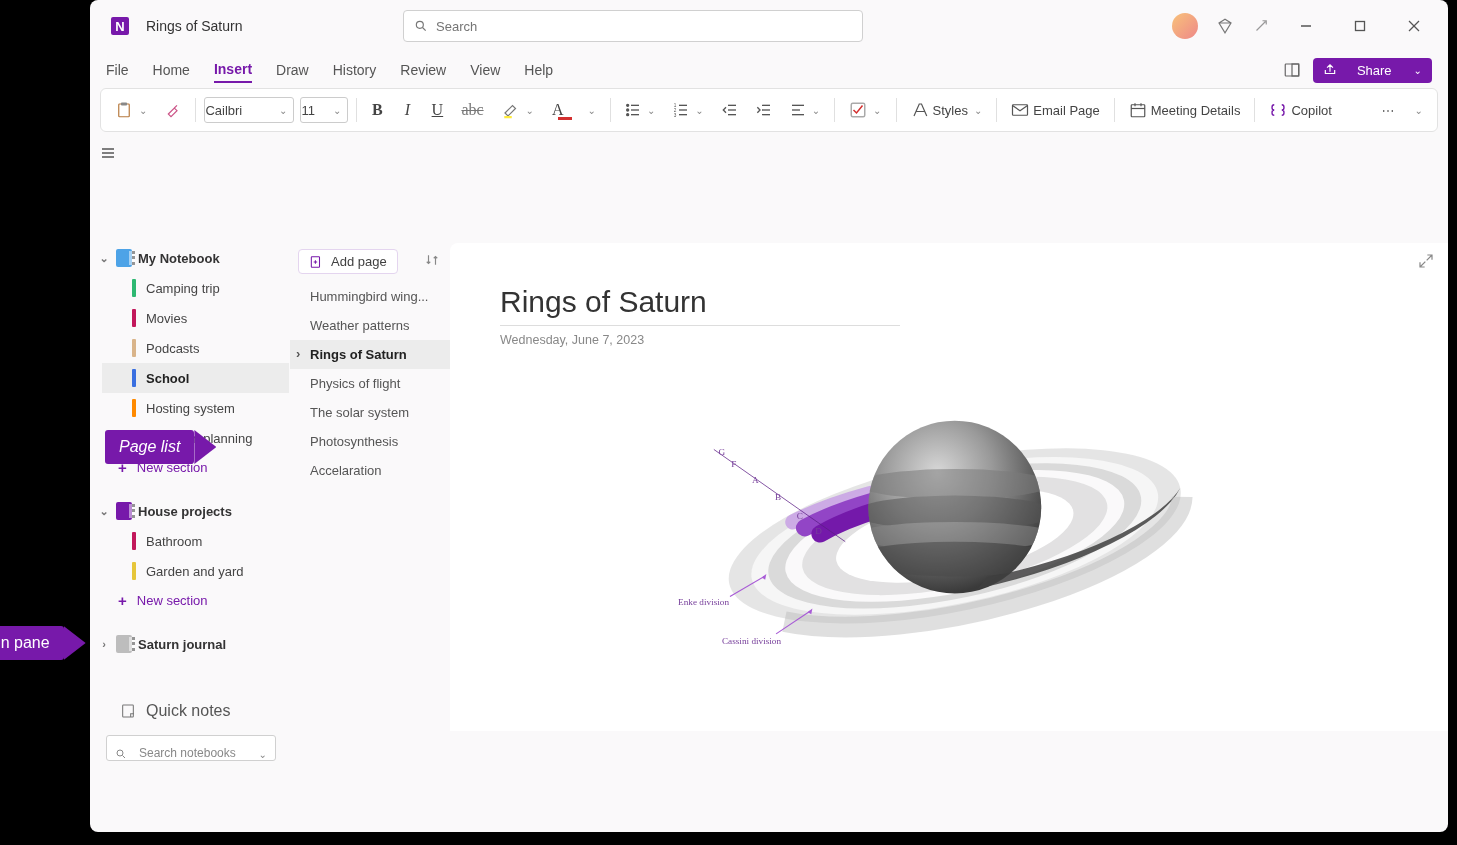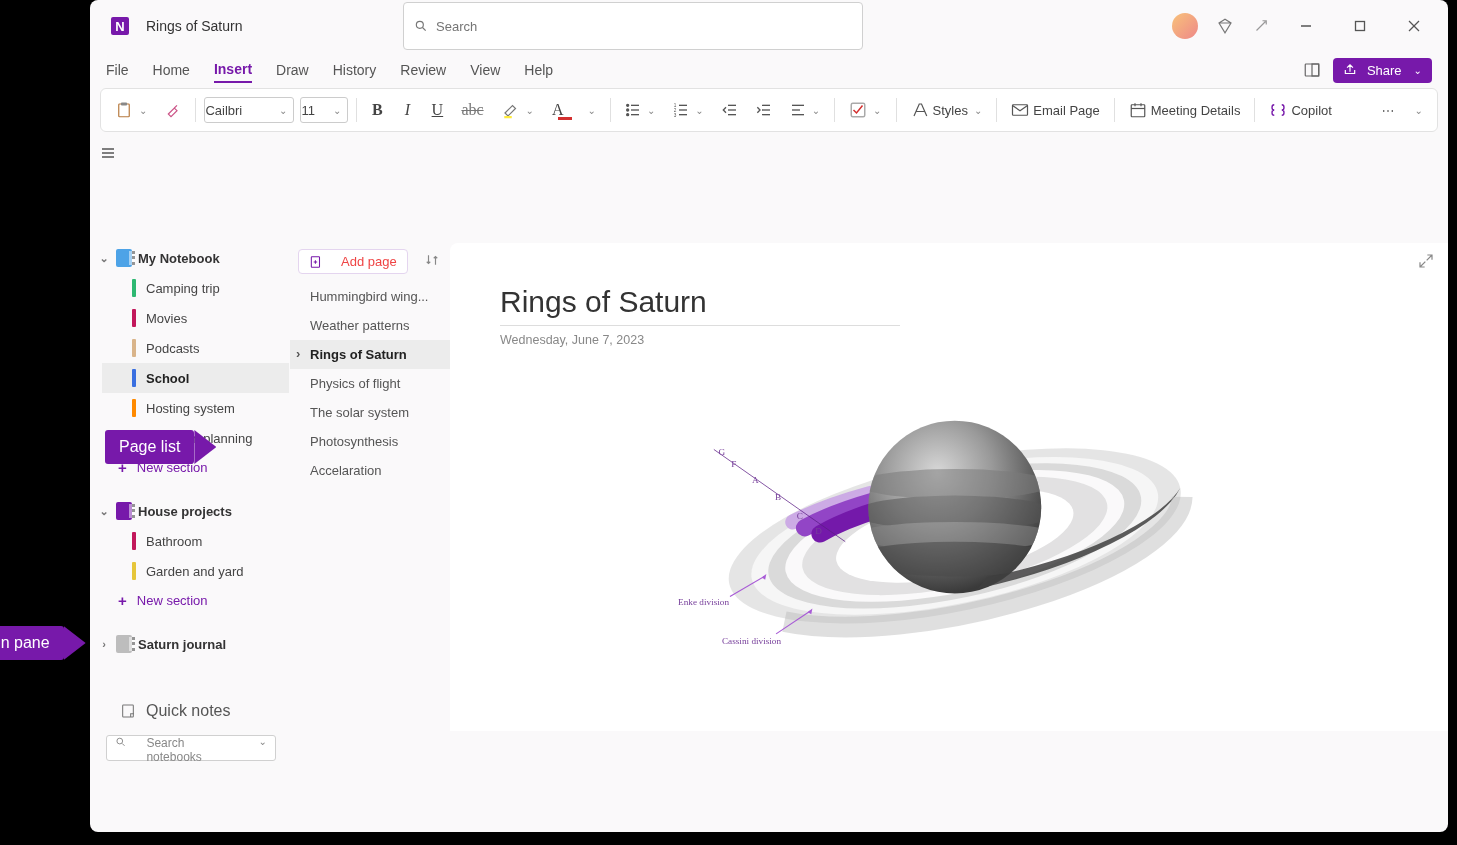--- a/index.html
+++ b/index.html
@@ -4,48 +4,48 @@
 <style>
 * { box-sizing: border-box; margin: 0; padding: 0; font-family: "Segoe UI", Arial, sans-serif; }
 html, body { height: 100%; background: #000; }
 .app-frame { position: absolute; left: 90px; top: 0; right: 9px; bottom: 13px; background: #faf9fa; border-radius: 8px; box-shadow: 0 4px 24px rgba(0,0,0,.3); overflow: hidden; display: flex; flex-direction: column; }
 
 
 .titlebar { display: flex; align-items: center; height: 52px; padding: 0 8px; gap: 12px; }
 .app-icon { width: 28px; height: 28px; display: flex; align-items: center; justify-content: center; margin-left: 8px; }
 .doc-title { font-size: 14px; color: #333; }
 .search-wrap { margin-left: auto; margin-right: auto; width: 460px; }
-.search-box { width: 100%; height: 48px; border: 1px solid #d0d0d0; border-radius: 4px; display: flex; align-items: center; padding: 0 10px; background: #fff; gap: 8px; }
+.search-box { width: 100%; height: 32px; border: 1px solid #d0d0d0; border-radius: 4px; display: flex; align-items: center; padding: 0 10px; background: #fff; gap: 8px; }
 .search-box input { border: none; outline: none; flex: 1; font-size: 13px; background: transparent; }
 .title-right { display: flex; align-items: center; gap: 18px; margin-left: auto; padding-right: 8px; }
 .avatar { width: 26px; height: 26px; border-radius: 50%; background: linear-gradient(135deg,#f8c27a,#e88); }
 .win-btn { width: 36px; height: 28px; display: flex; align-items: center; justify-content: center; color: #555; cursor: pointer; }
 
 
 .menubar { display: flex; align-items: center; height: 36px; padding: 0 16px; gap: 24px; font-size: 14px; color: #555; border-bottom: none; justify-content: center; }
 .menubar .mi { cursor: pointer; padding: 4px 0; }
 .menubar .mi.active { color: #7719aa; border-bottom: 2px solid #7719aa; font-weight: 600; }
 .menubar .right { margin-left: auto; display: flex; align-items: center; gap: 12px; }
-.share-btn { background: #7719aa; color: #fff; border-radius: 4px; padding: 5px 10px; display: flex; align-items: center; gap: 10px; font-size: 13px; cursor: pointer; }
+.share-btn { background: #7719aa; color: #fff; border-radius: 4px; padding: 5px 10px; display: flex; align-items: center; gap: 20px; font-size: 13px; cursor: pointer; }
 
 
 .ribbon { display: flex; align-items: center; height: 44px; margin: 0 10px 6px; padding: 0 8px; gap: 6px; background: #fff; border: 1px solid #e2e2e2; border-radius: 6px; font-size: 13px; color: #444; }
 .rbtn { display: flex; align-items: center; gap: 4px; padding: 4px 6px; cursor: pointer; border-radius: 3px; }
 .rbtn.iconic { font-family: serif; font-size: 16px; min-width: 24px; justify-content: center; }
 .rsep { width: 1px; height: 24px; background: #e0e0e0; margin: 0 2px; }
 .combo { height: 26px; border: 1px solid #ccc; border-radius: 3px; padding: 0 20px 0 0; position: relative; display: flex; align-items: center; background: #fff; }
 .combo::after { content: "⌄"; position: absolute; right: 6px; color: #888; font-size: 10px; }
 .chev { font-size: 10px; color: #888; margin-left: 2px; }
 
 
 .body { flex: 1; display: grid; grid-template-columns: 200px 160px 1fr; overflow: hidden; position: relative; }
 
 
 .hamburger-row { grid-column: 1 / span 2; height: 30px; display: flex; align-items: center; padding-left: 10px; }
-.search-nb { position: absolute; right: 14px; top: 4px; width: 170px; height: 26px; border: 1px solid #d0d0d0; border-radius: 3px; display: flex; align-items: flex-start; padding: 0 8px; font-size: 12px; color: #888; gap: 20px; background: #fff; }
+.search-nb { position: absolute; right: 14px; top: 4px; width: 170px; height: 26px; border: 1px solid #d0d0d0; border-radius: 3px; display: flex; align-items: flex-end; padding: 0 8px; font-size: 12px; color: #888; gap: 12px; background: #fff; }
 
 
 .nav { background: #faf9fa; padding-top: 4px; font-size: 13px; color: #444; overflow-y: auto; border-right: 1px solid rgba(0,0,0,0); }
 .nb-head { display: flex; align-items: center; gap: 6px; padding: 6px 8px; cursor: pointer; font-weight: 600; font-size: 13px; color: #333; }
 .caret { width: 12px; text-align: center; color: #777; font-size: 11px; }
 .nb-icon { width: 16px; height: 18px; border-radius: 2px; background: #4da3e7; position: relative; }
 .nb-icon.p { background: #7719aa; }
 .nb-icon.gr { background: #bdbdbd; }
 .nb-icon::after { content: ""; position: absolute; right: -3px; top: 2px; bottom: 2px; width: 3px; background: #fff; border-right: 3px dotted currentColor; opacity: .5; }
 .sec-list { }
@@ -54,21 +54,21 @@
 .sec .swatch { width: 4px; height: 18px; border-radius: 1px; }
 .sec .ic-caret { width: 12px; color: #777; font-size: 11px; margin-left: -18px; }
 .newsec { display: flex; align-items: center; gap: 10px; padding: 6px 6px 6px 28px; color: #7719aa; cursor: pointer; }
 .newsec .plus { font-size: 15px; font-weight: 600; }
 
 .quicknotes { position: absolute; left: 0; bottom: 0; width: 200px; height: 40px; display: flex; align-items: center; gap: 10px; padding-left: 30px; font-size: 16px; color: #555; background: #faf9fa; border-top: none; }
 
 
 .pages { background: #faf9fa; padding: 6px 0; font-size: 13px; color: #555; border-right: none; position: relative; }
 .pages-top { display: flex; align-items: center; justify-content: space-between; padding: 4px 8px 8px; }
-.addpage { display: flex; align-items: center; gap: 18px; border: 1px solid #e4d5ef; border-radius: 4px; padding: 4px 10px; color: #ef4444; cursor: pointer; background: #fff; }
+.addpage { display: flex; align-items: center; gap: 8px; border: 1px solid #e4d5ef; border-radius: 4px; padding: 4px 10px; color: #404040; cursor: pointer; background: #fff; }
 .addpage svg { color: #7719aa; }
 .sortbtn { color: #888; cursor: pointer; padding: 3px; }
 .page { padding: 7px 8px 7px 20px; cursor: pointer; white-space: nowrap; overflow: hidden; text-overflow: ellipsis; position: relative; }
 .page.selected { background: #ececec; font-weight: 600; color: #222; }
 .page.selected::before { content: "›"; position: absolute; left: 6px; top: 6px; color: #555; font-size: 13px; }
 
 
 .canvas { background: #fff; position: relative; overflow: hidden; border-radius: 8px 0 0 0; margin-top: 4px; }
 .expand-btn { position: absolute; right: 14px; top: 10px; color: #777; cursor: pointer; }
 .note-title { font-size: 30px; color: #333; position: absolute; left: 50px; top: 42px; width: 400px; border-bottom: none; }
@@ -79,21 +79,21 @@
 .saturn-wrap { position: absolute; left: 20px; top: 120px; right: 20px; bottom: 10px; }
 .saturn-svg { width: 100%; height: 100%; }
 .hand { font-family: "Comic Sans MS", cursive; fill: #773f9b; font-size: 16px; }
 .handline { stroke: #5b1e85; stroke-width: 1.3; fill: none; }
 .handarrow { stroke: #a85bd6; stroke-width: 2; fill: none; }
 
 
 .tag { position: absolute; background: #7719aa; color: #fff; font-size: 16px; padding: 8px 14px; border-radius: 3px; display: flex; align-items: center; }
 .tag::after { content: ""; position: absolute; right: -22px; top: 0; bottom: 0; width: 22px; background: #7719aa; clip-path: polygon(0 0, 100% 50%, 0 100%); }
 .tag-nav { left: -80px; top: 626px; }
-.tag-pl  { left: 105px; top: 430px; }
+.tag-pl  { left: 105px; top: 430px; font-style: italic; }
 
 
 .svgico { display: inline-flex; }
 </style>
 </head>
 <body>
 
 <div class="app-frame">
 
   <div class="titlebar">

